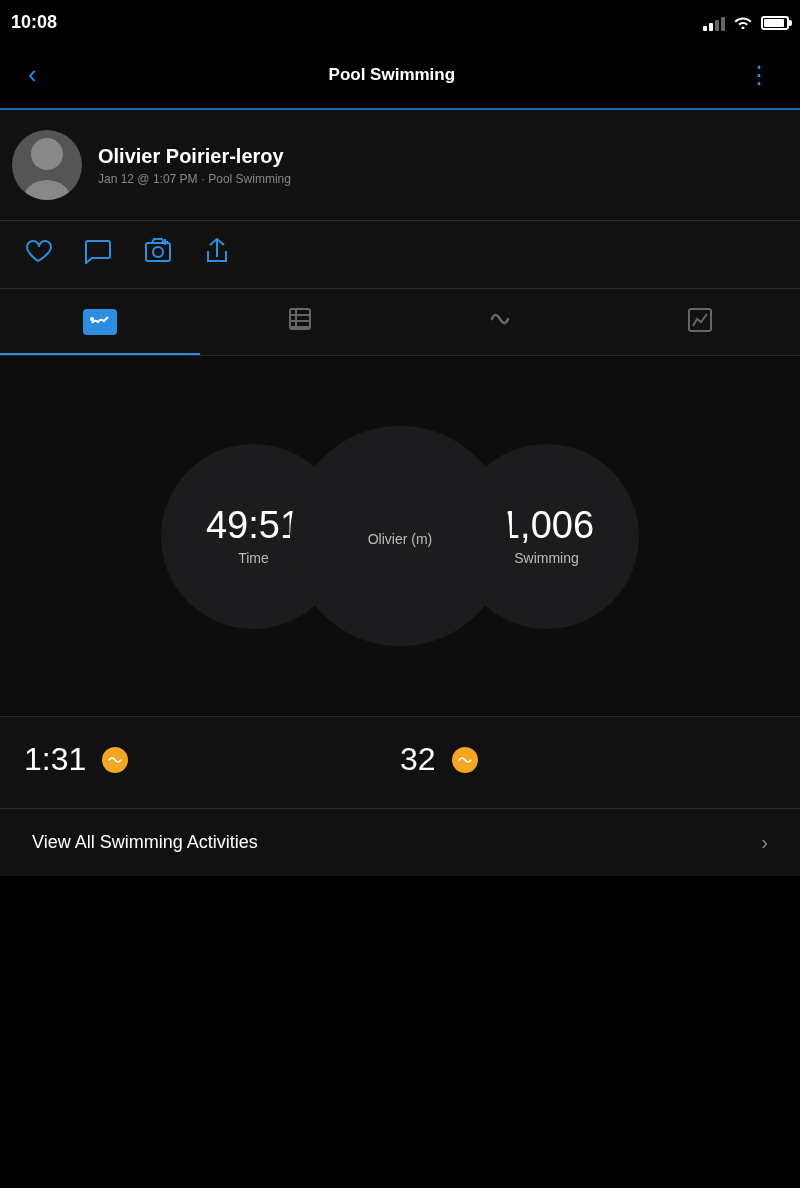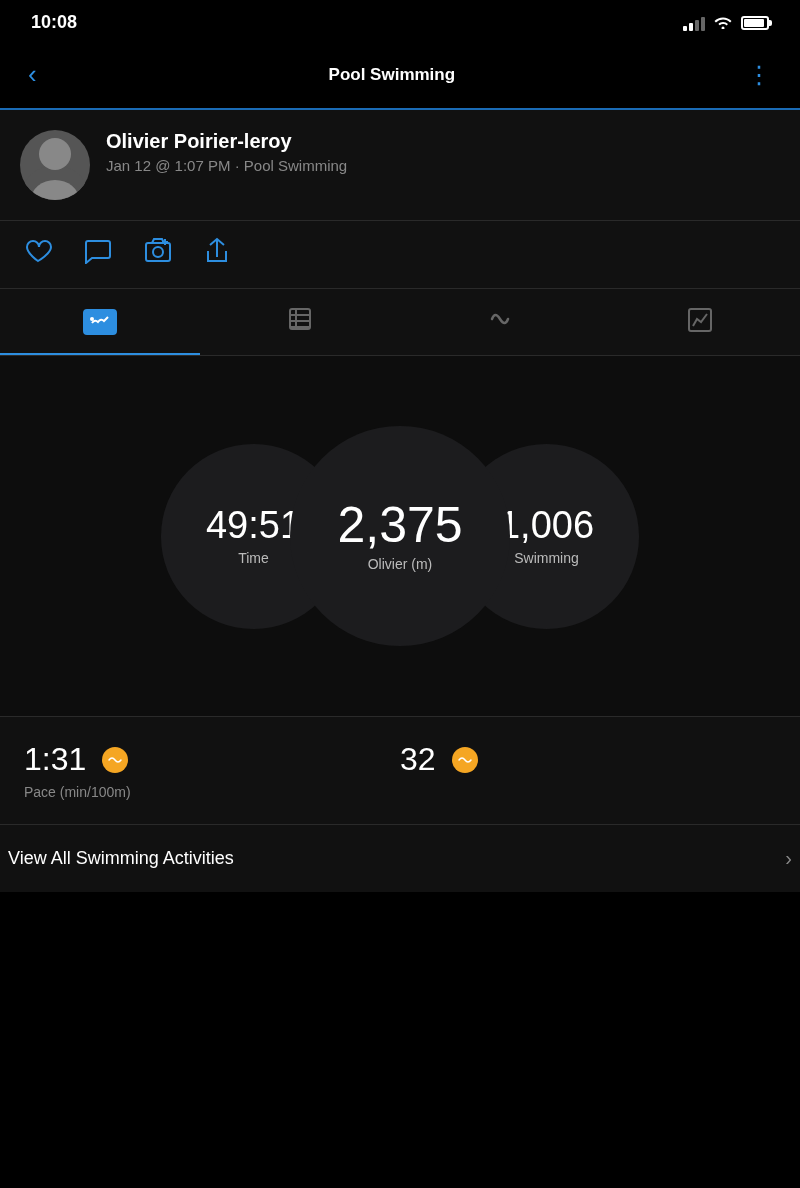--- a/index.html
+++ b/index.html
@@ -12,21 +12,21 @@
       width: 800px;
       min-height: 1188px;
       overflow-x: hidden;
     }
 
     
     .status-bar {
       display: flex;
       justify-content: space-between;
       align-items: center;
-      padding: 12px 31px 8px;
+      padding: 12px 11px 8px;
       background: #000;
     }
     .status-time {
       font-size: 18px;
       font-weight: 600;
       color: #fff;
     }
     .status-icons {
       display: flex;
       align-items: center;
@@ -106,22 +106,22 @@
       color: #2d8ee0;
       font-size: 24px;
       cursor: pointer;
       padding: 4px 8px;
       letter-spacing: 1px;
     }
 
     
     .user-section {
       display: flex;
-      align-items: flex-start;
-      padding: 20px 20px;
+      align-items: center;
+      padding: 20px 12px;
       background: #111;
       border-bottom: 1px solid #2a2a2a;
     }
     .avatar {
       width: 70px;
       height: 70px;
       border-radius: 50%;
       background: #555;
       display: flex;
       align-items: flex-end;
@@ -134,21 +134,21 @@
       display: flex;
       flex-direction: column;
     }
     .user-name {
       font-size: 20px;
       font-weight: 600;
       color: #fff;
       margin-bottom: 4px;
     }
     .user-meta {
-      font-size: 15px;
+      font-size: 12px;
       color: #888;
     }
 
     
     .action-bar {
       display: flex;
       align-items: center;
       padding: 16px 24px;
       gap: 32px;
       background: #111;
@@ -333,21 +333,21 @@
     .stat-label {
       font-size: 14px;
       color: #888;
     }
 
     
     .view-all {
       display: flex;
       align-items: center;
       justify-content: space-between;
-      padding: 22px 8px;
+      padding: 22px 32px;
       background: #111;
       cursor: pointer;
     }
     .view-all-text {
       font-size: 18px;
       color: #fff;
     }
     .view-all-chevron {
       color: #888;
       font-size: 20px;
@@ -494,21 +494,20 @@
         <span class="circle-label">Time</span>
       </div>
     </div>
 
     <div class="circle-wrapper wrapper-large" style="z-index:3;">
       <svg class="ring-svg" viewBox="0 0 220 220">
         <circle cx="110" cy="110" r="100" stroke="#2a1500" stroke-width="7" fill="none"></circle>
         <circle cx="110" cy="110" r="100" stroke="#e8841a" stroke-width="7" fill="none" stroke-dasharray="628" stroke-dashoffset="60" stroke-linecap="round"></circle>
       </svg>
       <div class="metric-circle circle-large" style="background:#1c1c1e;">
-        <span class="circle-value">2,375</span>
         <span class="circle-label">Olivier (m)</span>
       </div>
     </div>
 
     <div class="circle-wrapper wrapper-small" style="z-index:1; margin-left:-28px;">
       <svg class="ring-svg" viewBox="0 0 185 185">
         <circle cx="92.5" cy="92.5" r="84" stroke="#0a2010" stroke-width="6" fill="none"></circle>
         <circle cx="92.5" cy="92.5" r="84" stroke="#22c55e" stroke-width="6" fill="none" stroke-dasharray="528" stroke-dashoffset="80" stroke-linecap="round"></circle>
       </svg>
       <div class="metric-circle circle-small" style="background:#1c1c1e;">
@@ -524,21 +523,20 @@
 
   <div class="stat-item">
     <div class="stat-value-row">
       <span class="stat-value">1:31</span>
       <span class="stat-badge" style="background:#f5a623; font-size:11px;">
         <svg width="16" height="12" viewBox="0 0 16 12" fill="none" stroke="white" stroke-width="1.5">
           <path d="M2 6 Q5 2 8 6 Q11 10 14 6" stroke-linecap="round"></path>
         </svg>
       </span>
     </div>
-    <span class="stat-label">Pace (min/100m)</span>
   </div>
 
   <div class="stat-item">
     <div class="stat-value-row">
       <span class="stat-value">32</span>
       <span class="stat-badge" style="background:#f5a623; font-size:11px;">
         <svg width="16" height="12" viewBox="0 0 16 12" fill="none" stroke="white" stroke-width="1.5">
           <path d="M2 6 Q5 2 8 6 Q11 10 14 6" stroke-linecap="round"></path>
         </svg>
       </span>

